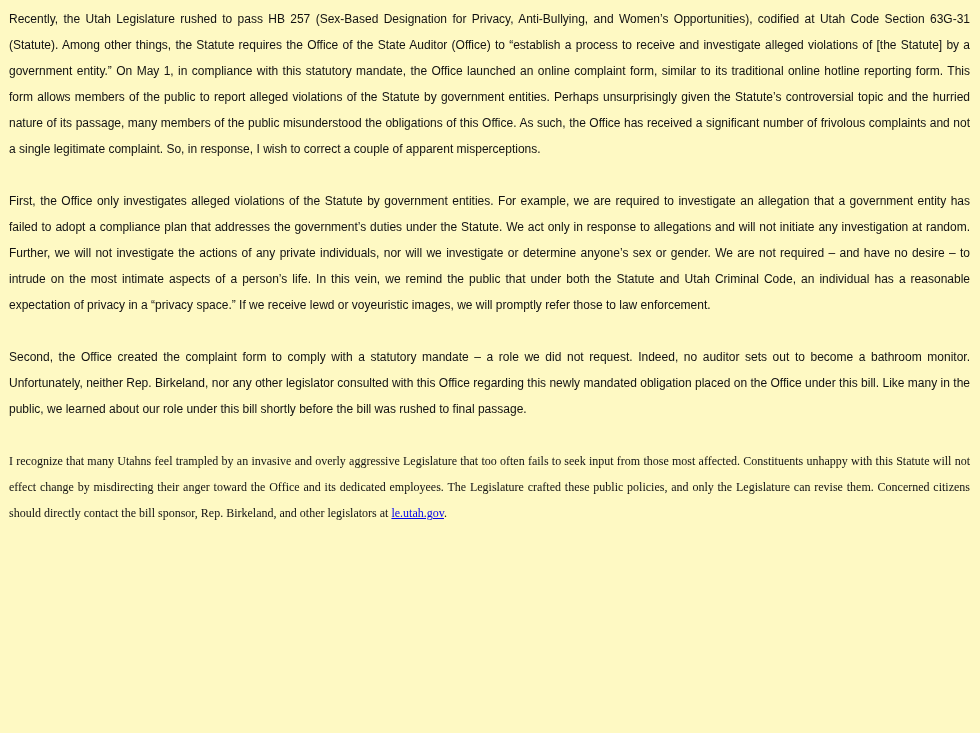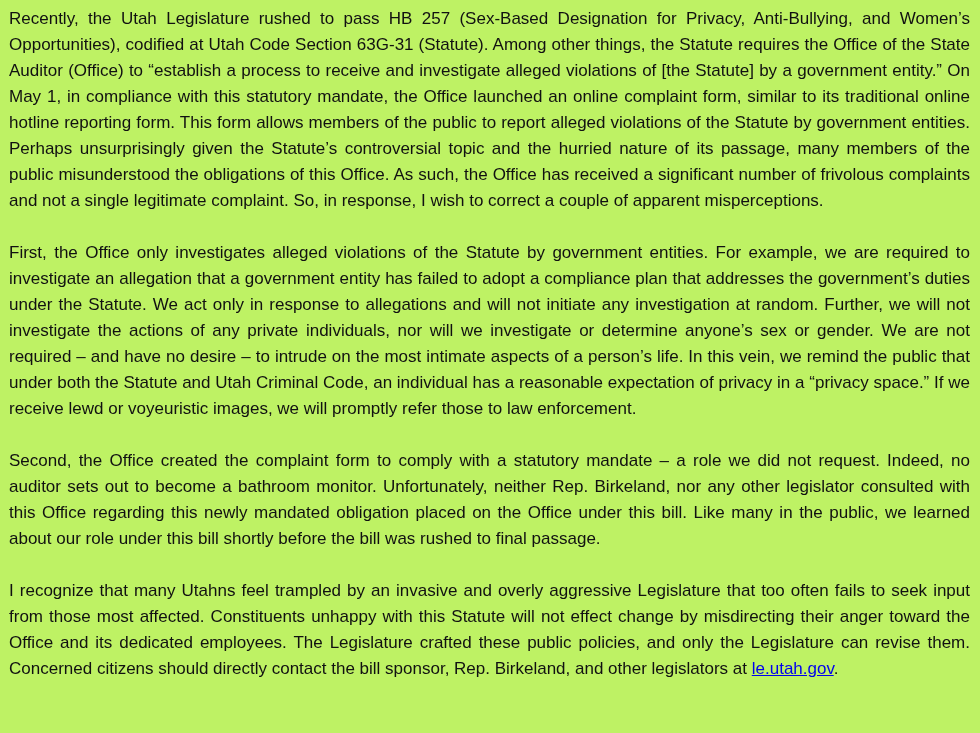--- a/index.html
+++ b/index.html
@@ -5,34 +5,35 @@
     html, body {
       margin: 0;
       padding: 0;
       background: #ffffff;
     }
     .page {
       width: 980px;
       height: 733px;
       box-sizing: border-box;
       padding: 6px 10px 0 9px;
-      background: #bef264;
+      background: #fef9c3;
       font-family: "Liberation Sans", sans-serif;
-      font-size: 17px;
+      font-size: 12px;
       line-height: 26px;
       color: #111111;
       text-align: justify;
       overflow: hidden;
     }
     .para {
       margin: 0 0 26px 0;
       padding: 0;
     }
     .para:last-child {
       margin-bottom: 14px;
+      font-family: Liberation Serif, serif;
     }
     .doc-link {
       color: #0000EE;
       text-decoration: underline;
       cursor: pointer;
     }
   </style>
 </head>
 <body>
 

